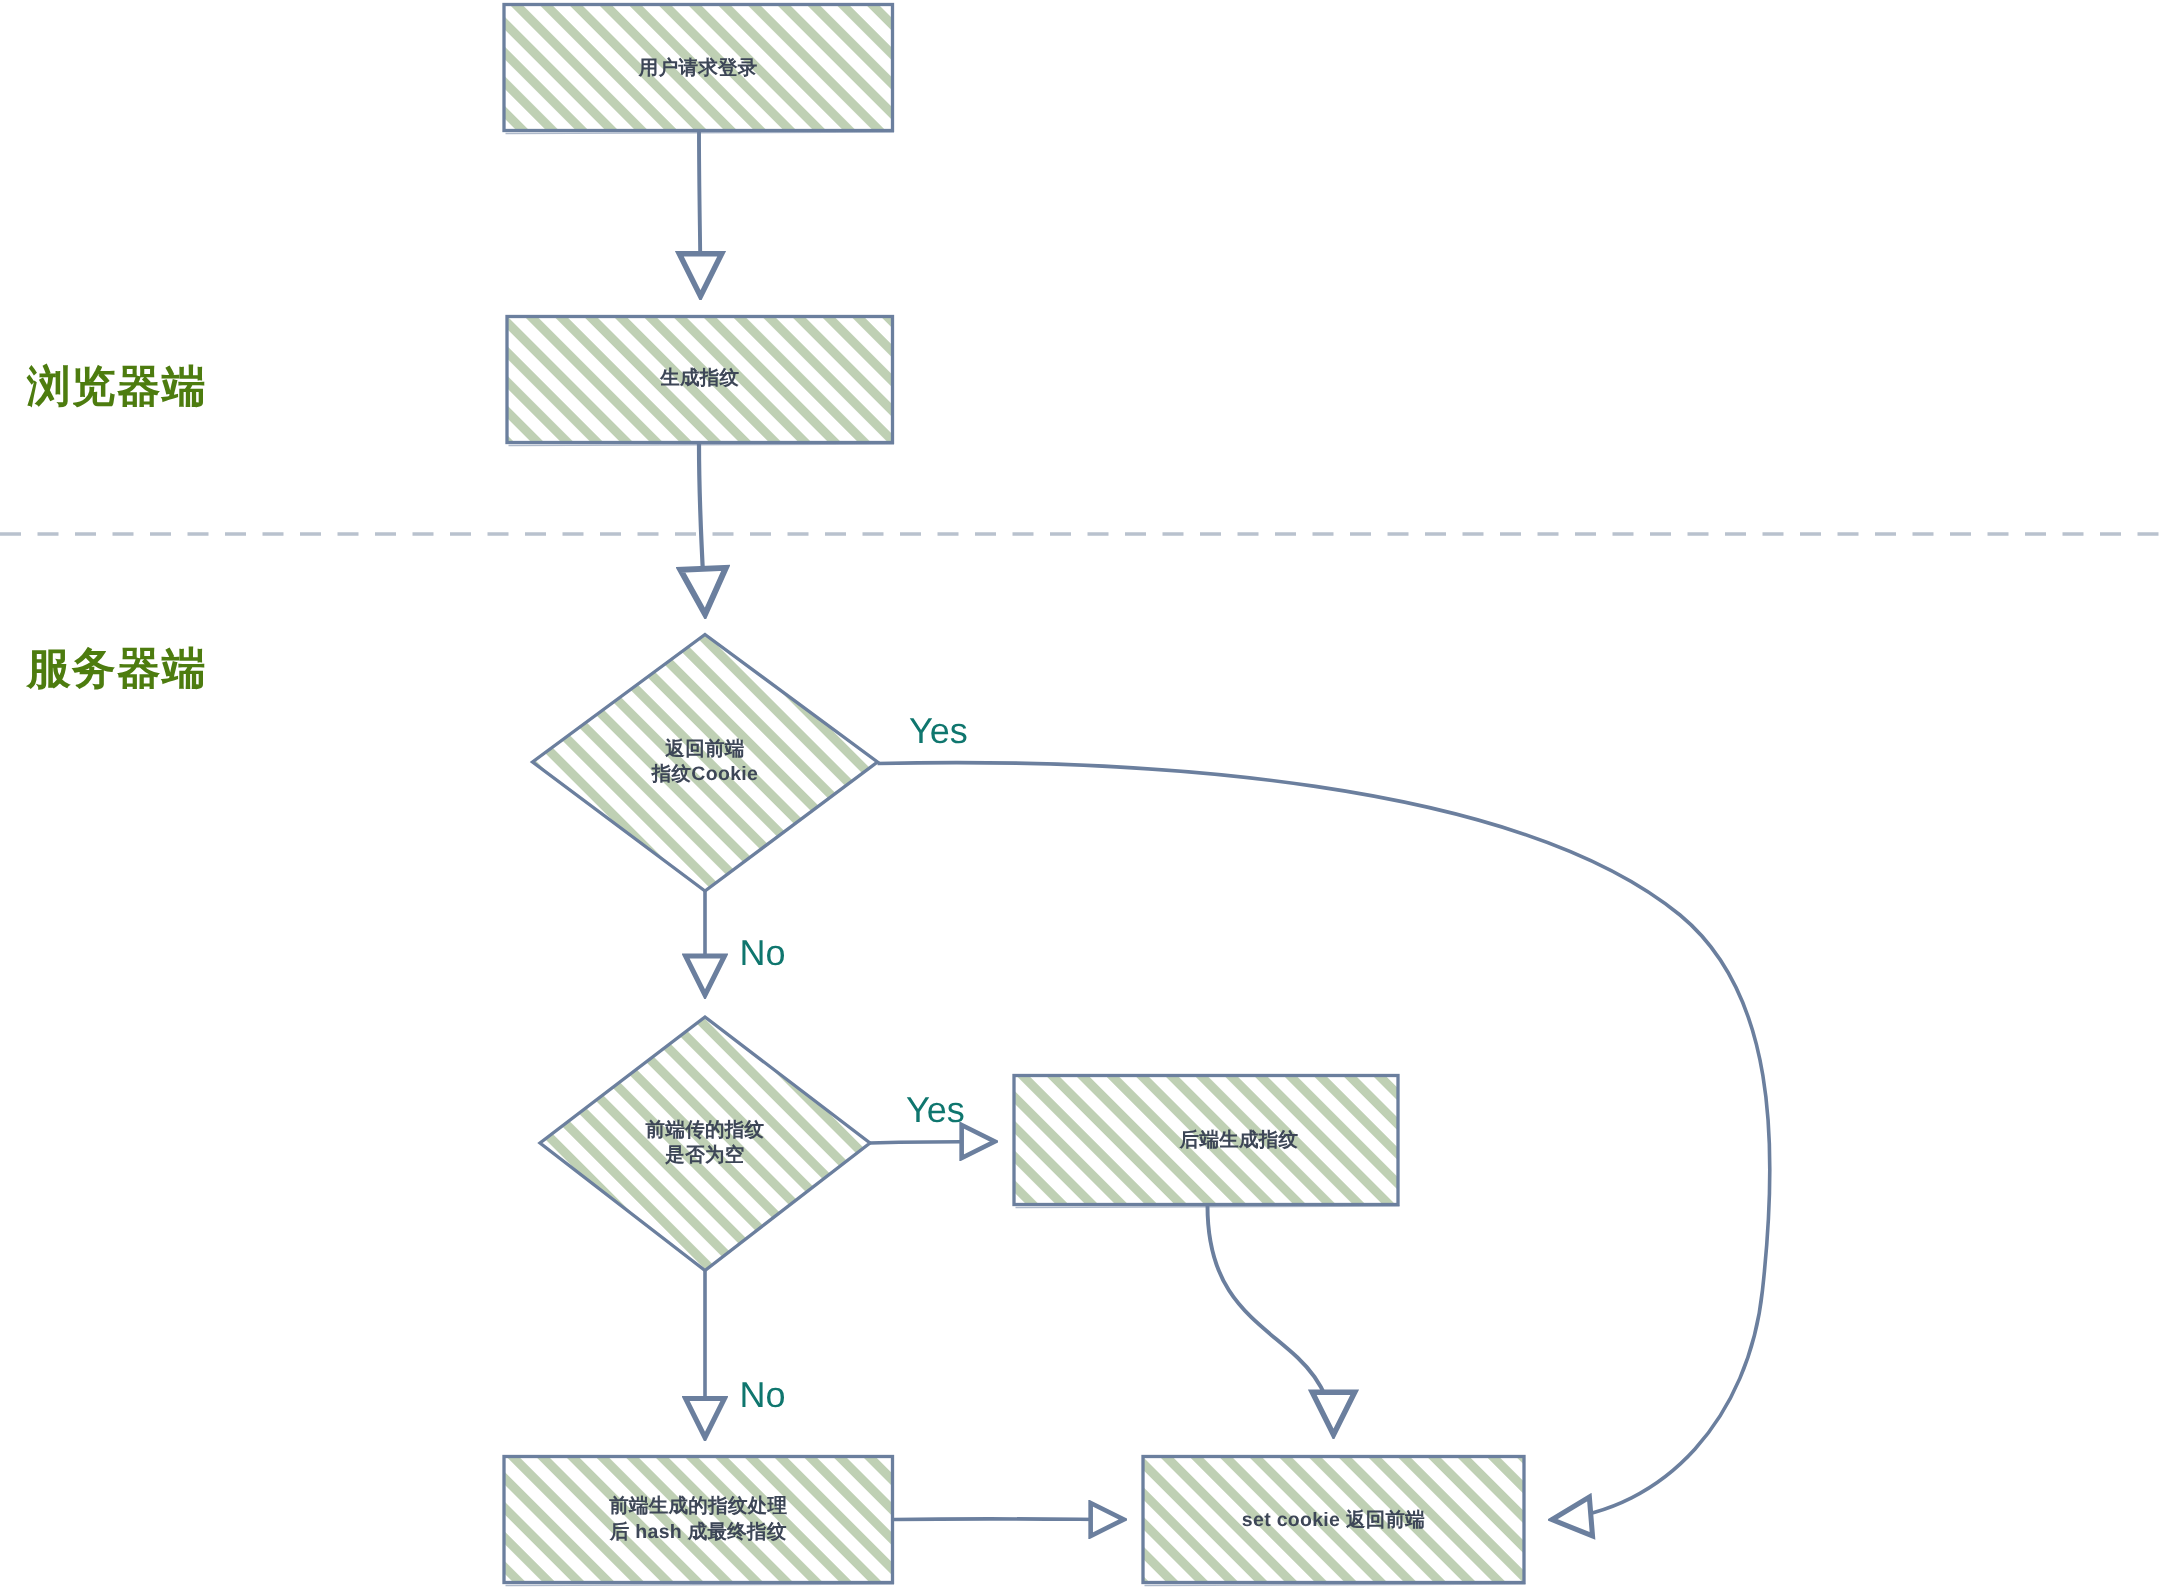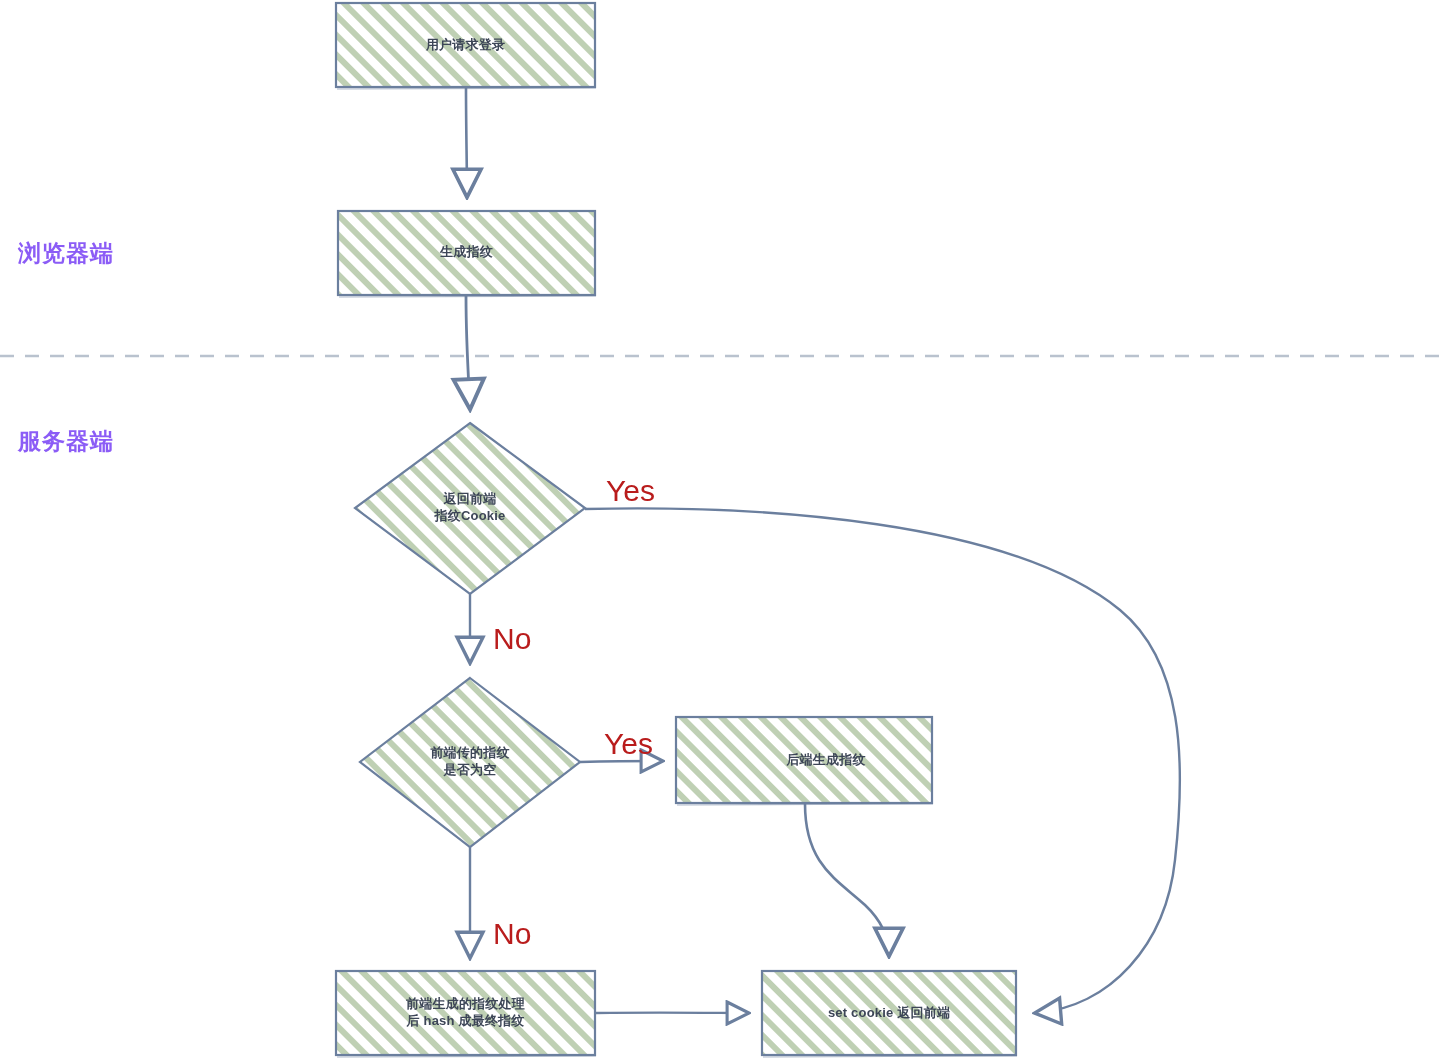--- a/index.html
+++ b/index.html
@@ -34,30 +34,30 @@
     color: #3d4657;
     font-weight: bold;
     font-size: 13px;
     line-height: 1.28;
     letter-spacing: 0.2px;
     pointer-events: none;
     white-space: pre-line;
   }
   .lane-title {
     position: absolute;
-    color: #8b5cf6;
+    color: #4d7c0f;
     font-weight: bold;
-    font-size: 23px;
+    font-size: 29px;
     letter-spacing: 1px;
     white-space: nowrap;
   }
   .edge-label {
     position: absolute;
-    color: #b91c1c;
-    font-size: 30px;
+    color: #0f766e;
+    font-size: 24px;
     font-weight: normal;
     white-space: nowrap;
   }
   .hit {
     position: absolute;
     cursor: pointer;
   }
 </style>
 </head>
 <body>

